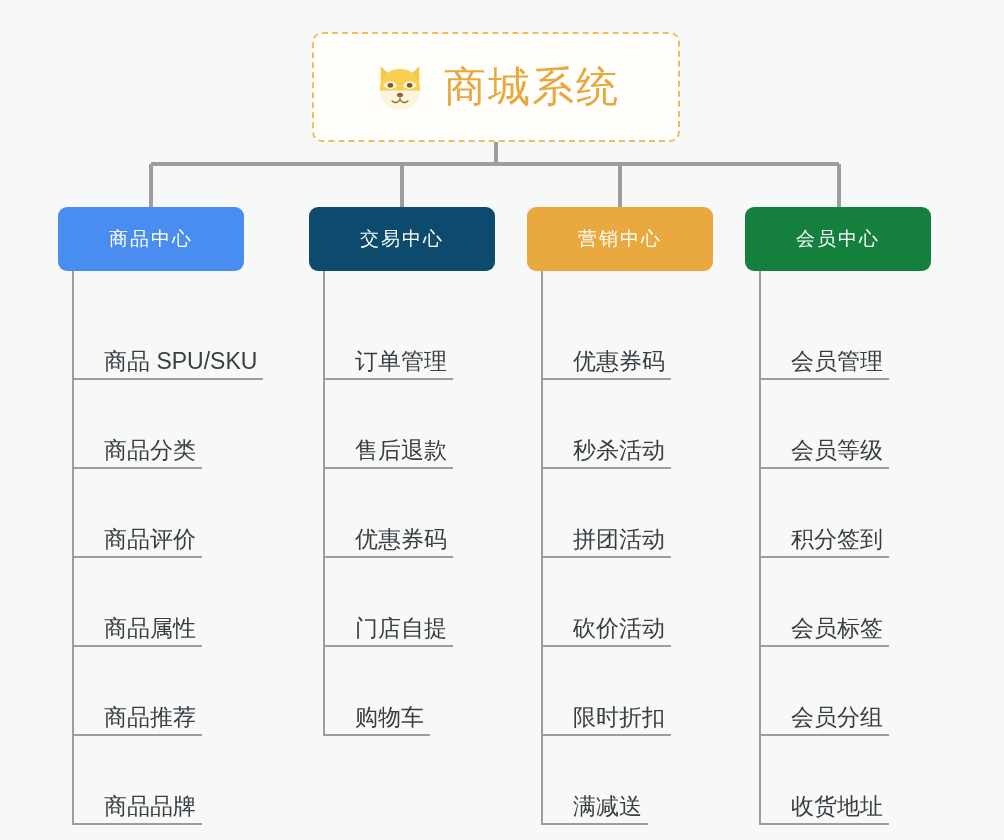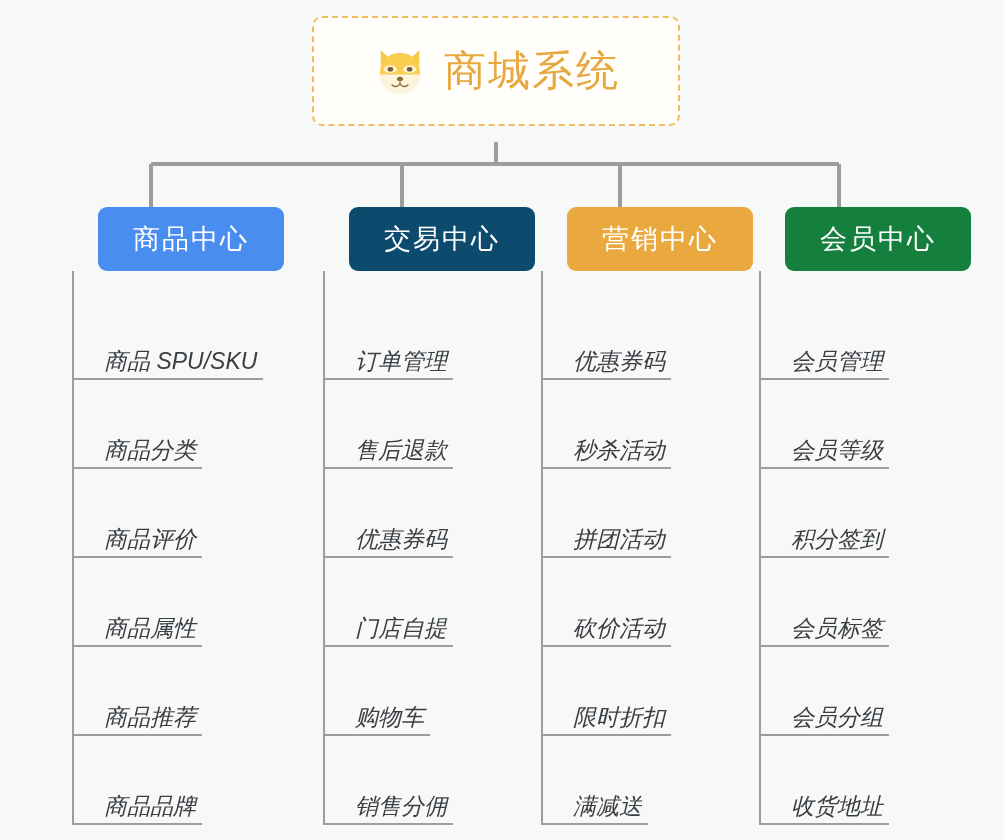--- a/index.html
+++ b/index.html
@@ -16,21 +16,21 @@
   #mindmap {
     position: relative;
     width: 1004px;
     height: 840px;
   }
 
   
   .root-node {
     position: absolute;
     left: 312px;
-    top: 16px;
+    top: 32px;
     width: 368px;
     height: 110px;
     background: #fffefb;
     border: 2px dashed #f0bd5e;
     border-radius: 10px;
     display: flex;
     align-items: center;
     justify-content: center;
     gap: 16px;
   }
@@ -73,34 +73,32 @@
   .col-3 { left: 745px; }
 
   .branch-header {
     width: 186px;
     height: 64px;
     border-radius: 9px;
     display: flex;
     align-items: center;
     justify-content: center;
     color: #ffffff;
-    font-size: 27px;
+    font-size: 19px;
     letter-spacing: 2px;
     white-space: nowrap;
-    margin-left: 40px;
   }
 
   
   .leaf-list {
     position: relative;
     margin-top: 0;
     padding-top: 20px;
     margin-left: 14px;
     border-left: 2px solid #9d9d9d;
-    font-style: italic;
   }
 
   .leaf-item {
     position: relative;
     height: 89px;
     display: flex;
     align-items: flex-end;
   }
 
   .leaf-underline {
@@ -204,24 +202,20 @@
         <span class="leaf-label">优惠券码</span>
       </div>
       <div class="leaf-item">
         <span class="leaf-underline" style="width: 128px;"></span>
         <span class="leaf-label">门店自提</span>
       </div>
       <div class="leaf-item">
         <span class="leaf-underline" style="width: 105px;"></span>
         <span class="leaf-label">购物车</span>
       </div>
-      <div class="leaf-item">
-        <span class="leaf-underline" style="width: 128px;"></span>
-        <span class="leaf-label">销售分佣</span>
-      </div>
     </div>
   </div>
 
   <div class="column col-2">
     <div class="branch-header" style="background: rgb(234, 169, 63); align-items: center;">
       <span>营销中心</span>
     </div>
     <div class="leaf-list">
       <div class="leaf-item">
         <span class="leaf-underline" style="width: 128px;"></span>

